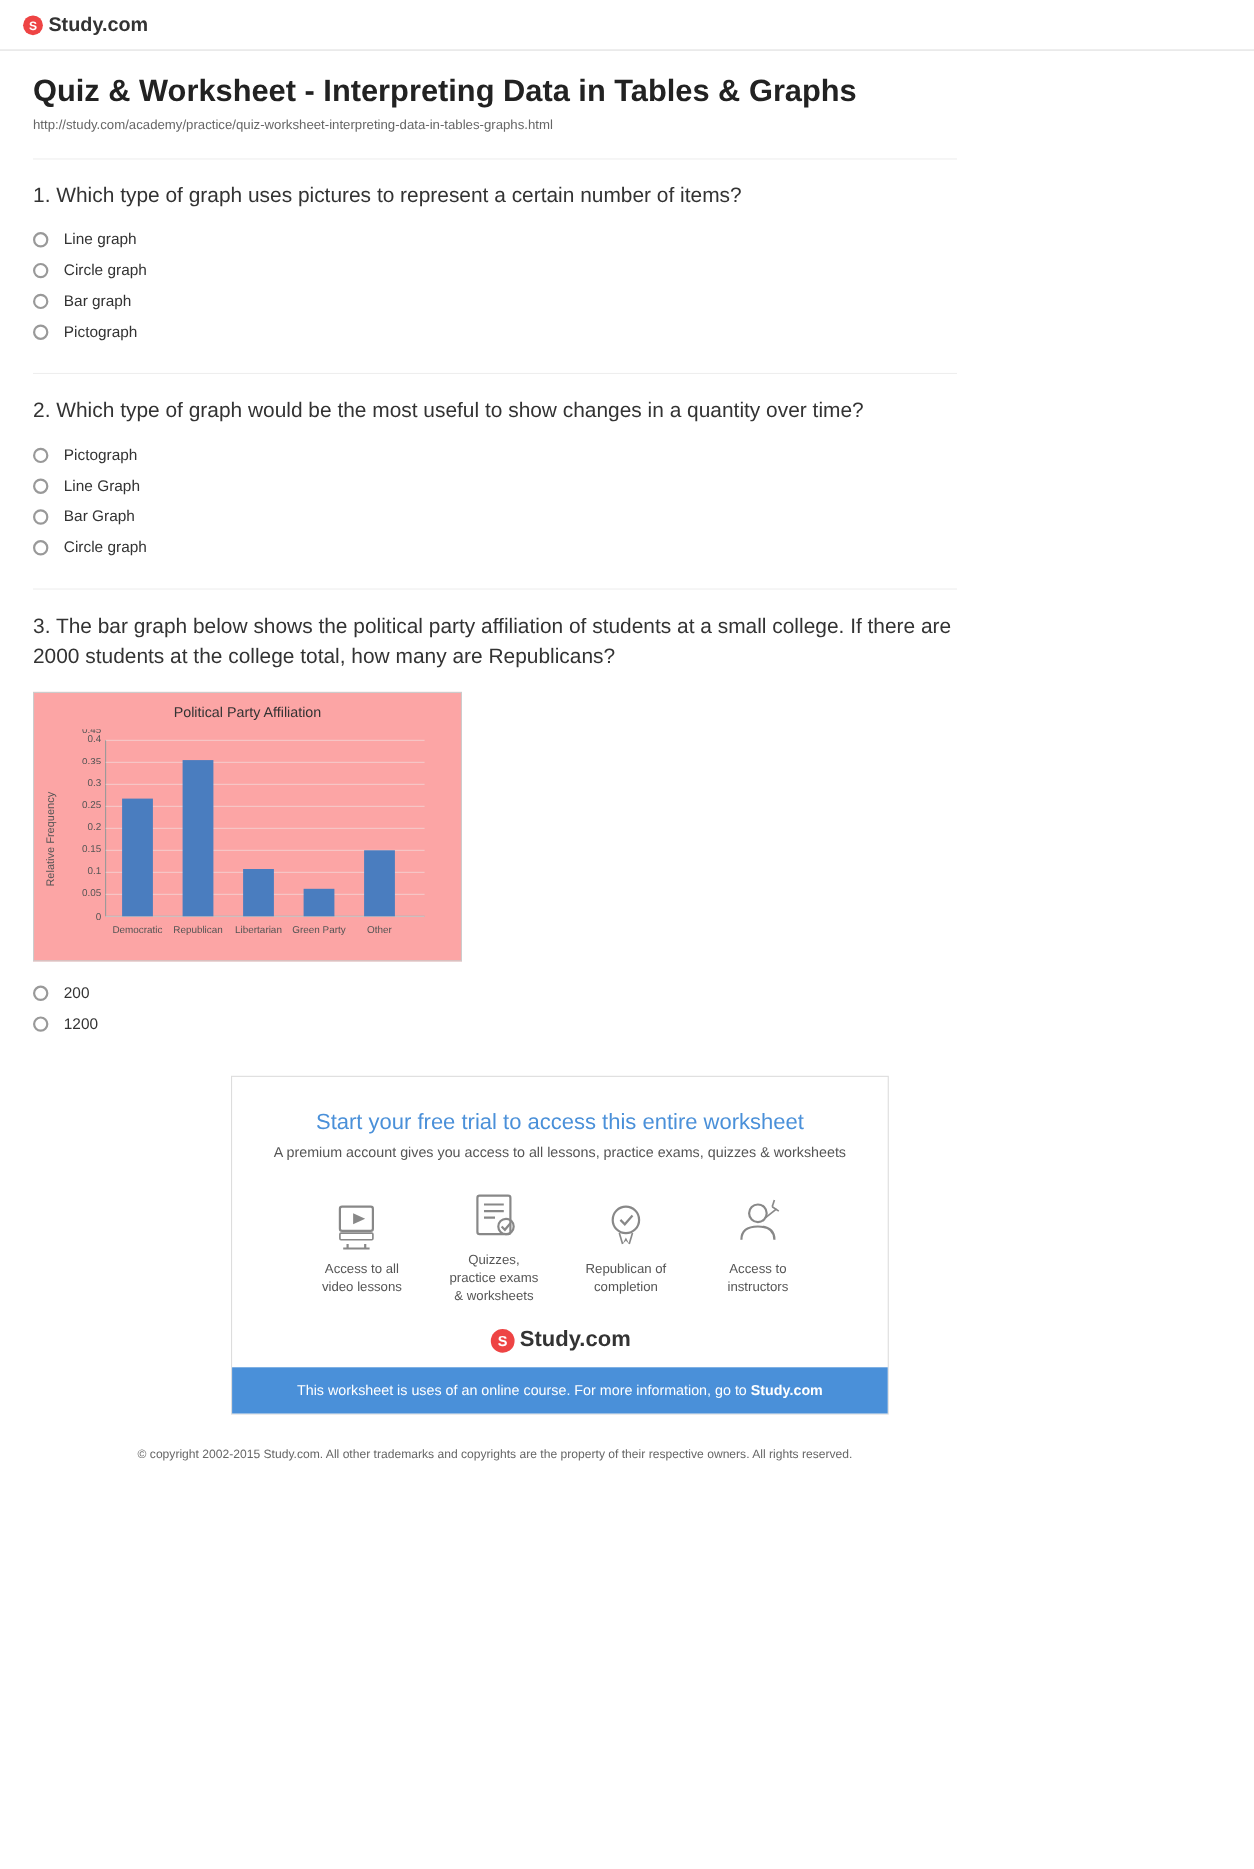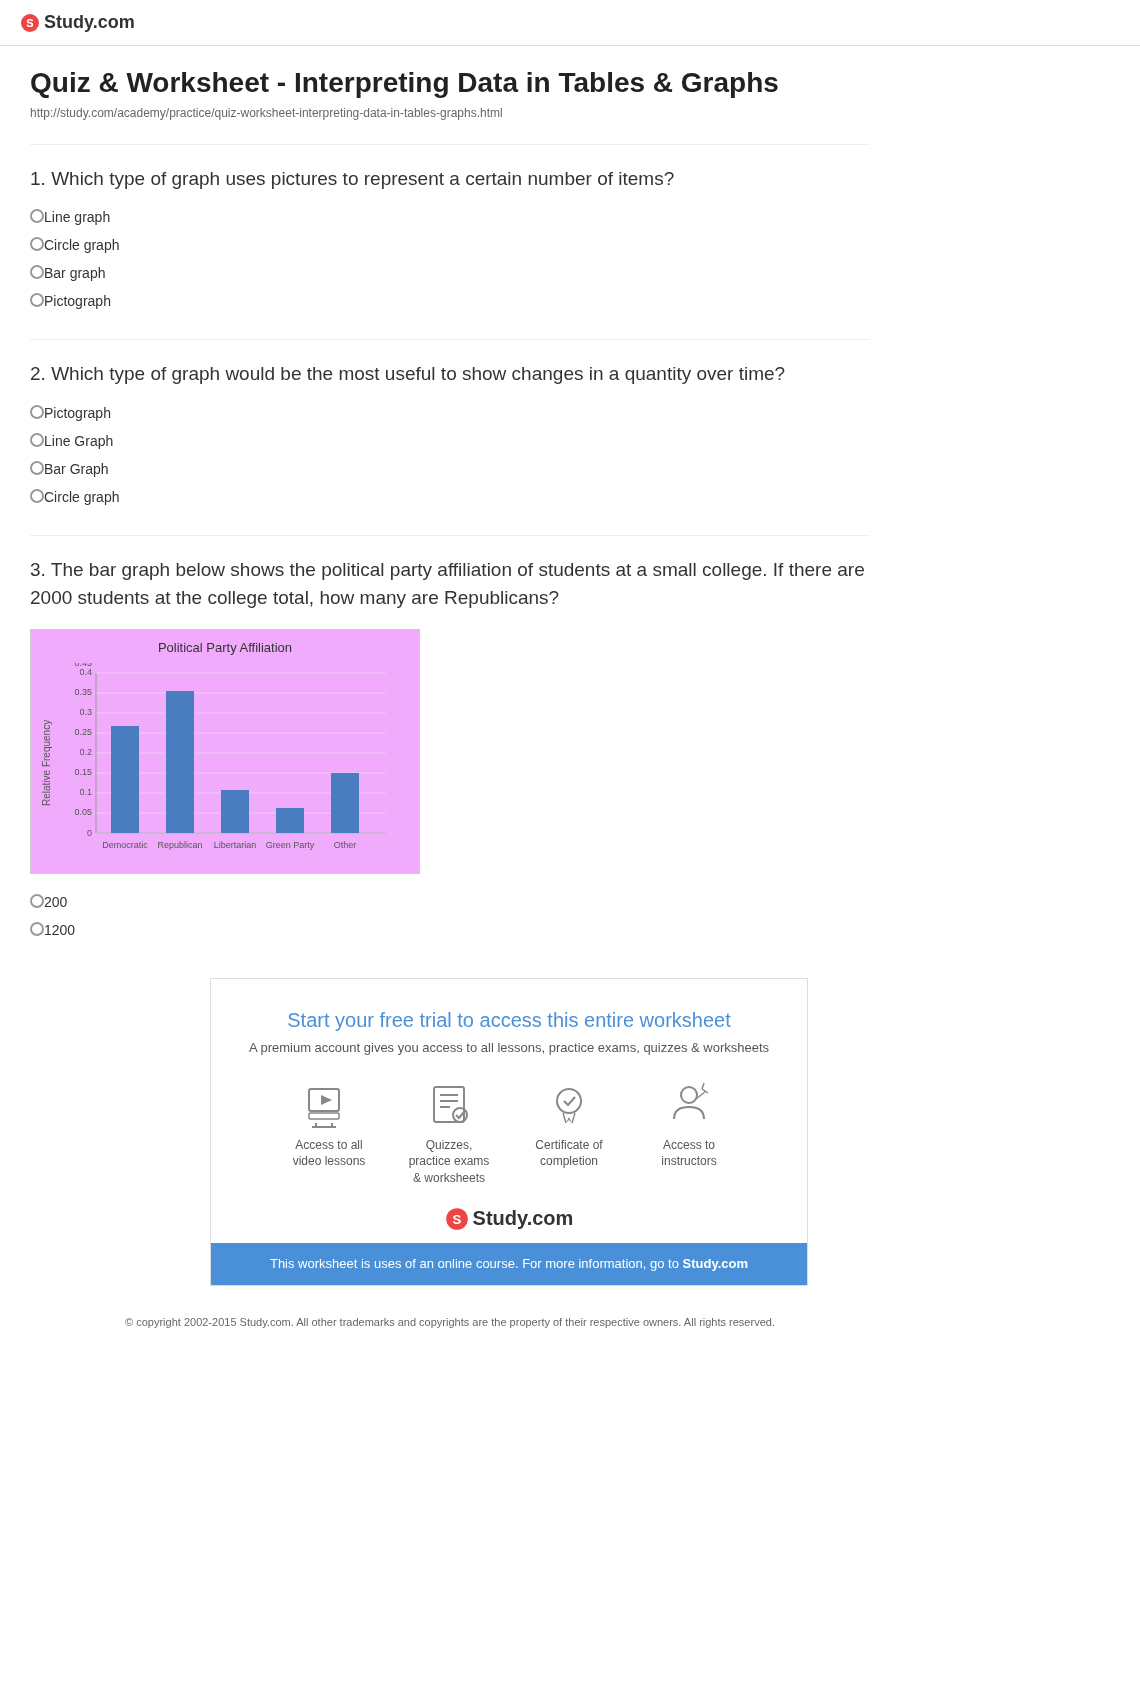--- a/index.html
+++ b/index.html
@@ -46,43 +46,43 @@
       margin-bottom: 30px;
     }
     .question-text {
       font-size: 19px;
       color: #333;
       margin-bottom: 16px;
       line-height: 1.5;
     }
     .option-row {
       display: flex;
-      align-items: flex-start;
+      align-items: flex-end;
       margin-bottom: 12px;
-      gap: 0;
+      gap: 14px;
     }
     .radio-btn {
       width: 14px;
       height: 14px;
       border: 2px solid #999;
       border-radius: 50%;
       flex-shrink: 0;
       background: #fff;
       position: relative;
     }
     .option-label {
       font-size: 14px;
       color: #333;
     }
     .chart-container {
       margin: 16px 0 20px 0;
       border: 1px solid #ccc;
       width: 390px;
       padding: 10px 10px 10px 10px;
-      background: #f0abfc;
+      background: #fca5a5;
     }
     .chart-title {
       text-align: center;
       font-size: 13px;
       color: #333;
       margin-bottom: 8px;
     }
     .chart-area {
       display: flex;
       gap: 0;
@@ -116,20 +116,21 @@
     .promo-subtitle {
       font-size: 13px;
       color: #555;
       margin-bottom: 24px;
     }
     .promo-features {
       display: flex;
       justify-content: center;
       gap: 30px;
       margin-bottom: 20px;
+      align-items: center;
     }
     .promo-feature {
       display: flex;
       flex-direction: column;
       align-items: center;
       width: 90px;
     }
     .feature-icon {
       width: 50px;
       height: 50px;
@@ -350,21 +351,21 @@
       </div>
 
       <div class="promo-feature">
         <svg class="feature-icon" viewBox="0 0 50 50">
           <circle cx="25" cy="22" r="12" fill="none" stroke="#888" stroke-width="2"></circle>
           <polyline points="20,22 24,26 31,18" fill="none" stroke="#888" stroke-width="2"></polyline>
           <line x1="19" y1="34" x2="22" y2="44" stroke="#888" stroke-width="1.5"></line>
           <line x1="31" y1="34" x2="28" y2="44" stroke="#888" stroke-width="1.5"></line>
           <polygon points="22,44 25,41 28,44 25,38" fill="#888"></polygon>
         </svg>
-        <span class="feature-label">Certificate of completion</span>
+        <span class="feature-label">Republican of completion</span>
       </div>
 
       <div class="promo-feature">
         <svg class="feature-icon" viewBox="0 0 50 50">
           <circle cx="25" cy="16" r="8" fill="none" stroke="#888" stroke-width="2"></circle>
           <path d="M10 40 Q10 28 25 28 Q40 28 40 40" fill="none" stroke="#888" stroke-width="2"></path>
           <line x1="32" y1="20" x2="42" y2="12" stroke="#888" stroke-width="1.5"></line>
           <line x1="38" y1="10" x2="44" y2="14" stroke="#888" stroke-width="1.5"></line>
           <line x1="38" y1="10" x2="40" y2="4" stroke="#888" stroke-width="1.5"></line>
         </svg>

